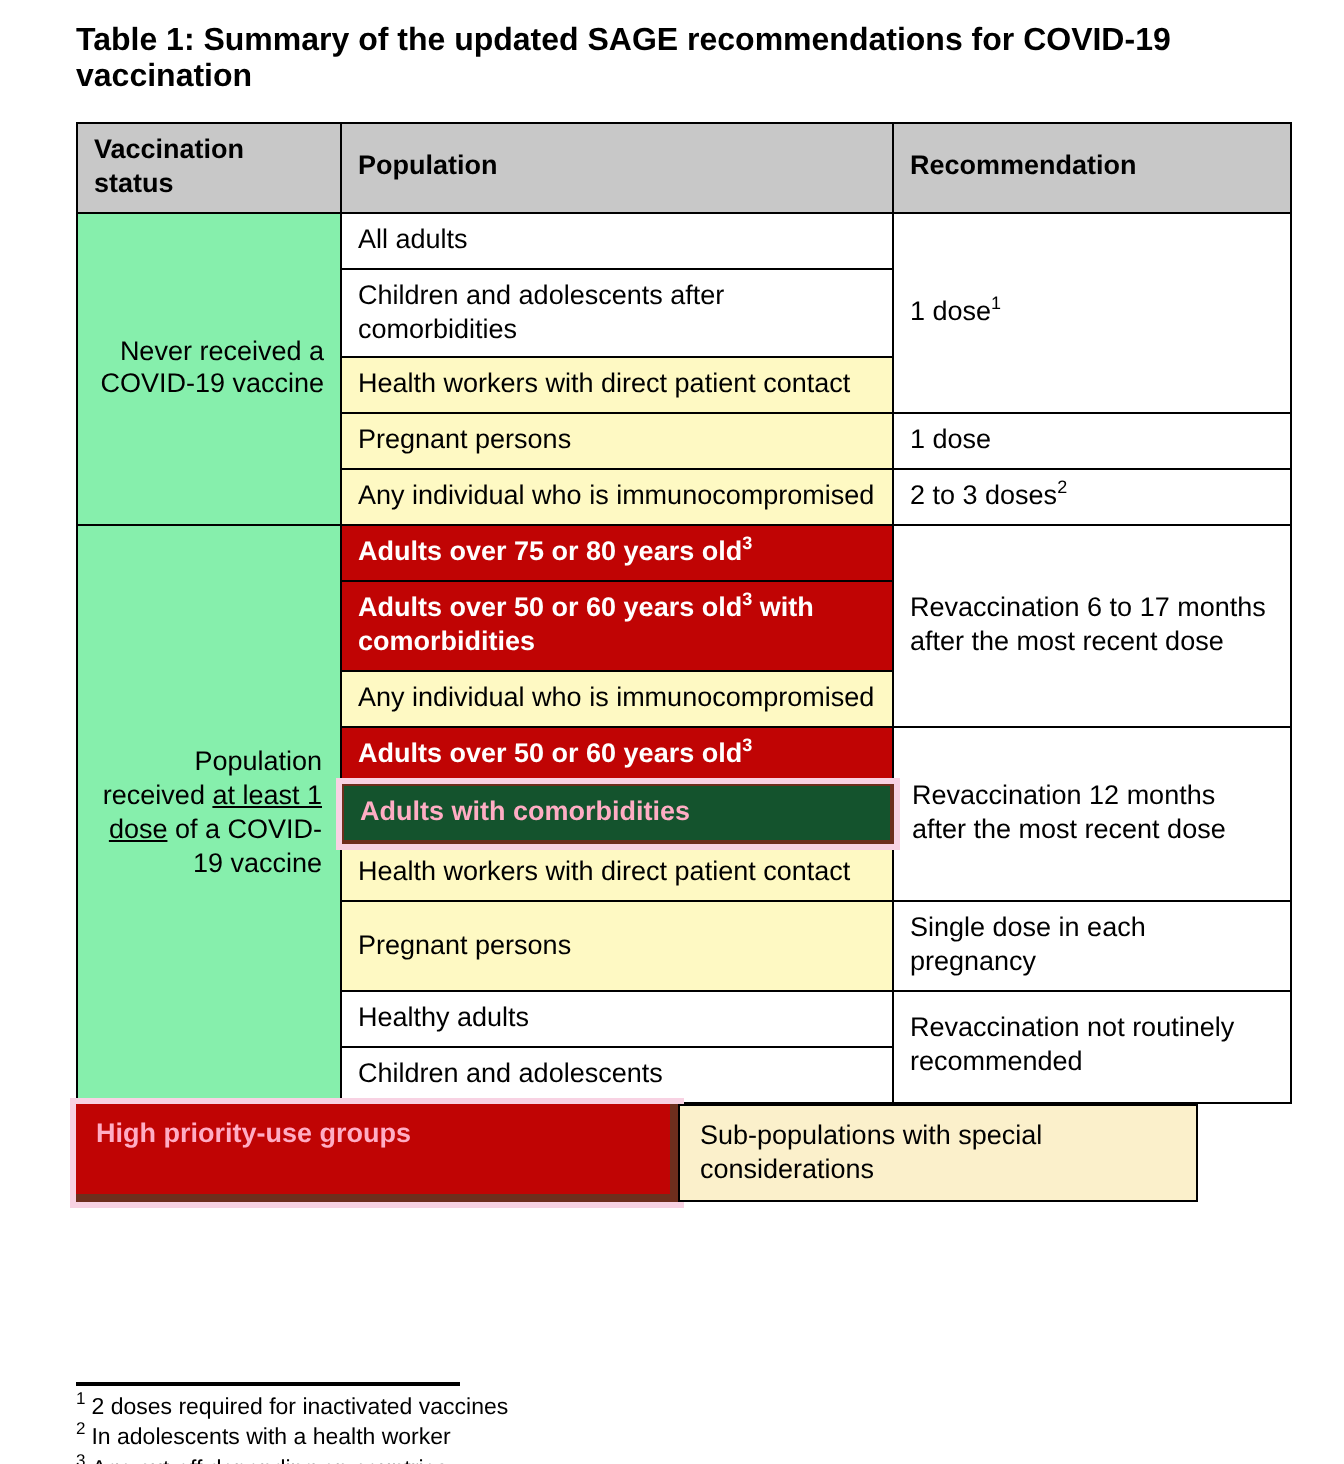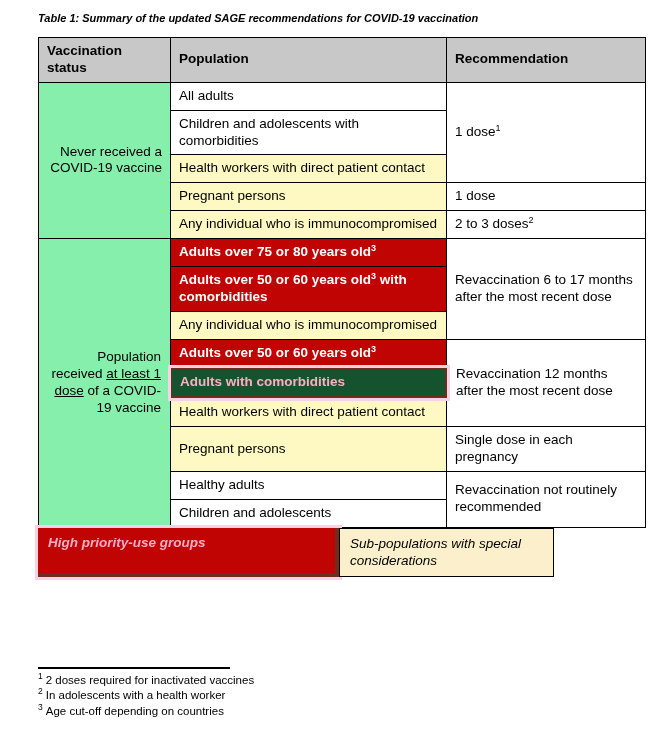--- a/index.html
+++ b/index.html
@@ -2,39 +2,39 @@
 <html><head>
 <meta charset="utf-8">
 <style>
   html,body{margin:0;padding:0;background:#ffffff;}
   body{
     width:672px;height:732px;box-sizing:border-box;
     padding:10px 27px 0 38px;
     font-family:"Liberation Sans","DejaVu Sans",sans-serif;
     font-size:13.5px;color:#000;
   }
-  .title{font-size:11px;font-weight:bold;margin:2px 0 13px 0;font-style:italic;}
+  .title{font-size:16px;font-weight:bold;margin:2px 0 13px 0;}
   table.sage{border-collapse:collapse;width:607px;table-layout:fixed;}
   col.c1{width:132px;} col.c2{width:276px;} col.c3{width:199px;}
   th,td{border:1px solid #000;padding:5px 8px;vertical-align:middle;line-height:1.25;}
   th{background:#c8c8c8;text-align:left;font-weight:bold;height:18px;}
   td.status{background:#86efac;text-align:right;}
   td.pop-white{background:#ffffff;}
   td.pop-cream{background:#fef9c3;}
   td.pop-red{background:#c00404;color:#ffffff;font-weight:bold;}
   td.pop-red-hl{
     background:#14532d;color:#ffadc4;font-weight:bold;
     border:3px solid #6e2e1d;outline:3px solid #f8d2e3;
     position:relative;
   }
   td.rec{background:#ffffff;}
   .u{text-decoration:underline;}
   sup{font-size:9px;line-height:0;}
   .legend-label{margin-top:14px;margin-bottom:7px;}
-  .legend-row{display:flex;width:516px;align-items:stretch;font-style:italic;}
+  .legend-row{display:flex;width:561px;align-items:stretch;}
   .legend-high{
     width:277px;background:#c00404;color:#ffadc4;font-weight:bold;
     padding:6px 10px;border-right:4px solid #6e2e1d;border-bottom:4px solid #6e2e1d;
     outline:3px solid #f8d2e3;line-height:1.3;
   }
   .legend-sub{
     flex:1;background:#fbf0cb;border:1px solid #000;
     padding:6px 10px;line-height:1.3;
   }
   .footnotes{margin-top:90px;font-size:11.5px;line-height:1.35;}
@@ -68,21 +68,21 @@
         </td>
         <td class="pop-white">
           <span>All adults</span>
         </td>
         <td class="rec" rowspan="3">
           <span>1 dose</span><sup>1</sup>
         </td>
       </tr>
       <tr>
         <td class="pop-white">
-          <span>Children and adolescents with comorbidities</span>
+          <span>Children and adolescents after comorbidities</span>
         </td>
       </tr>
       <tr>
         <td class="pop-cream">
           <span>Health workers with direct patient contact</span>
         </td>
       </tr>
       <tr>
         <td class="pop-cream">
           <span>Pregnant persons</span>

